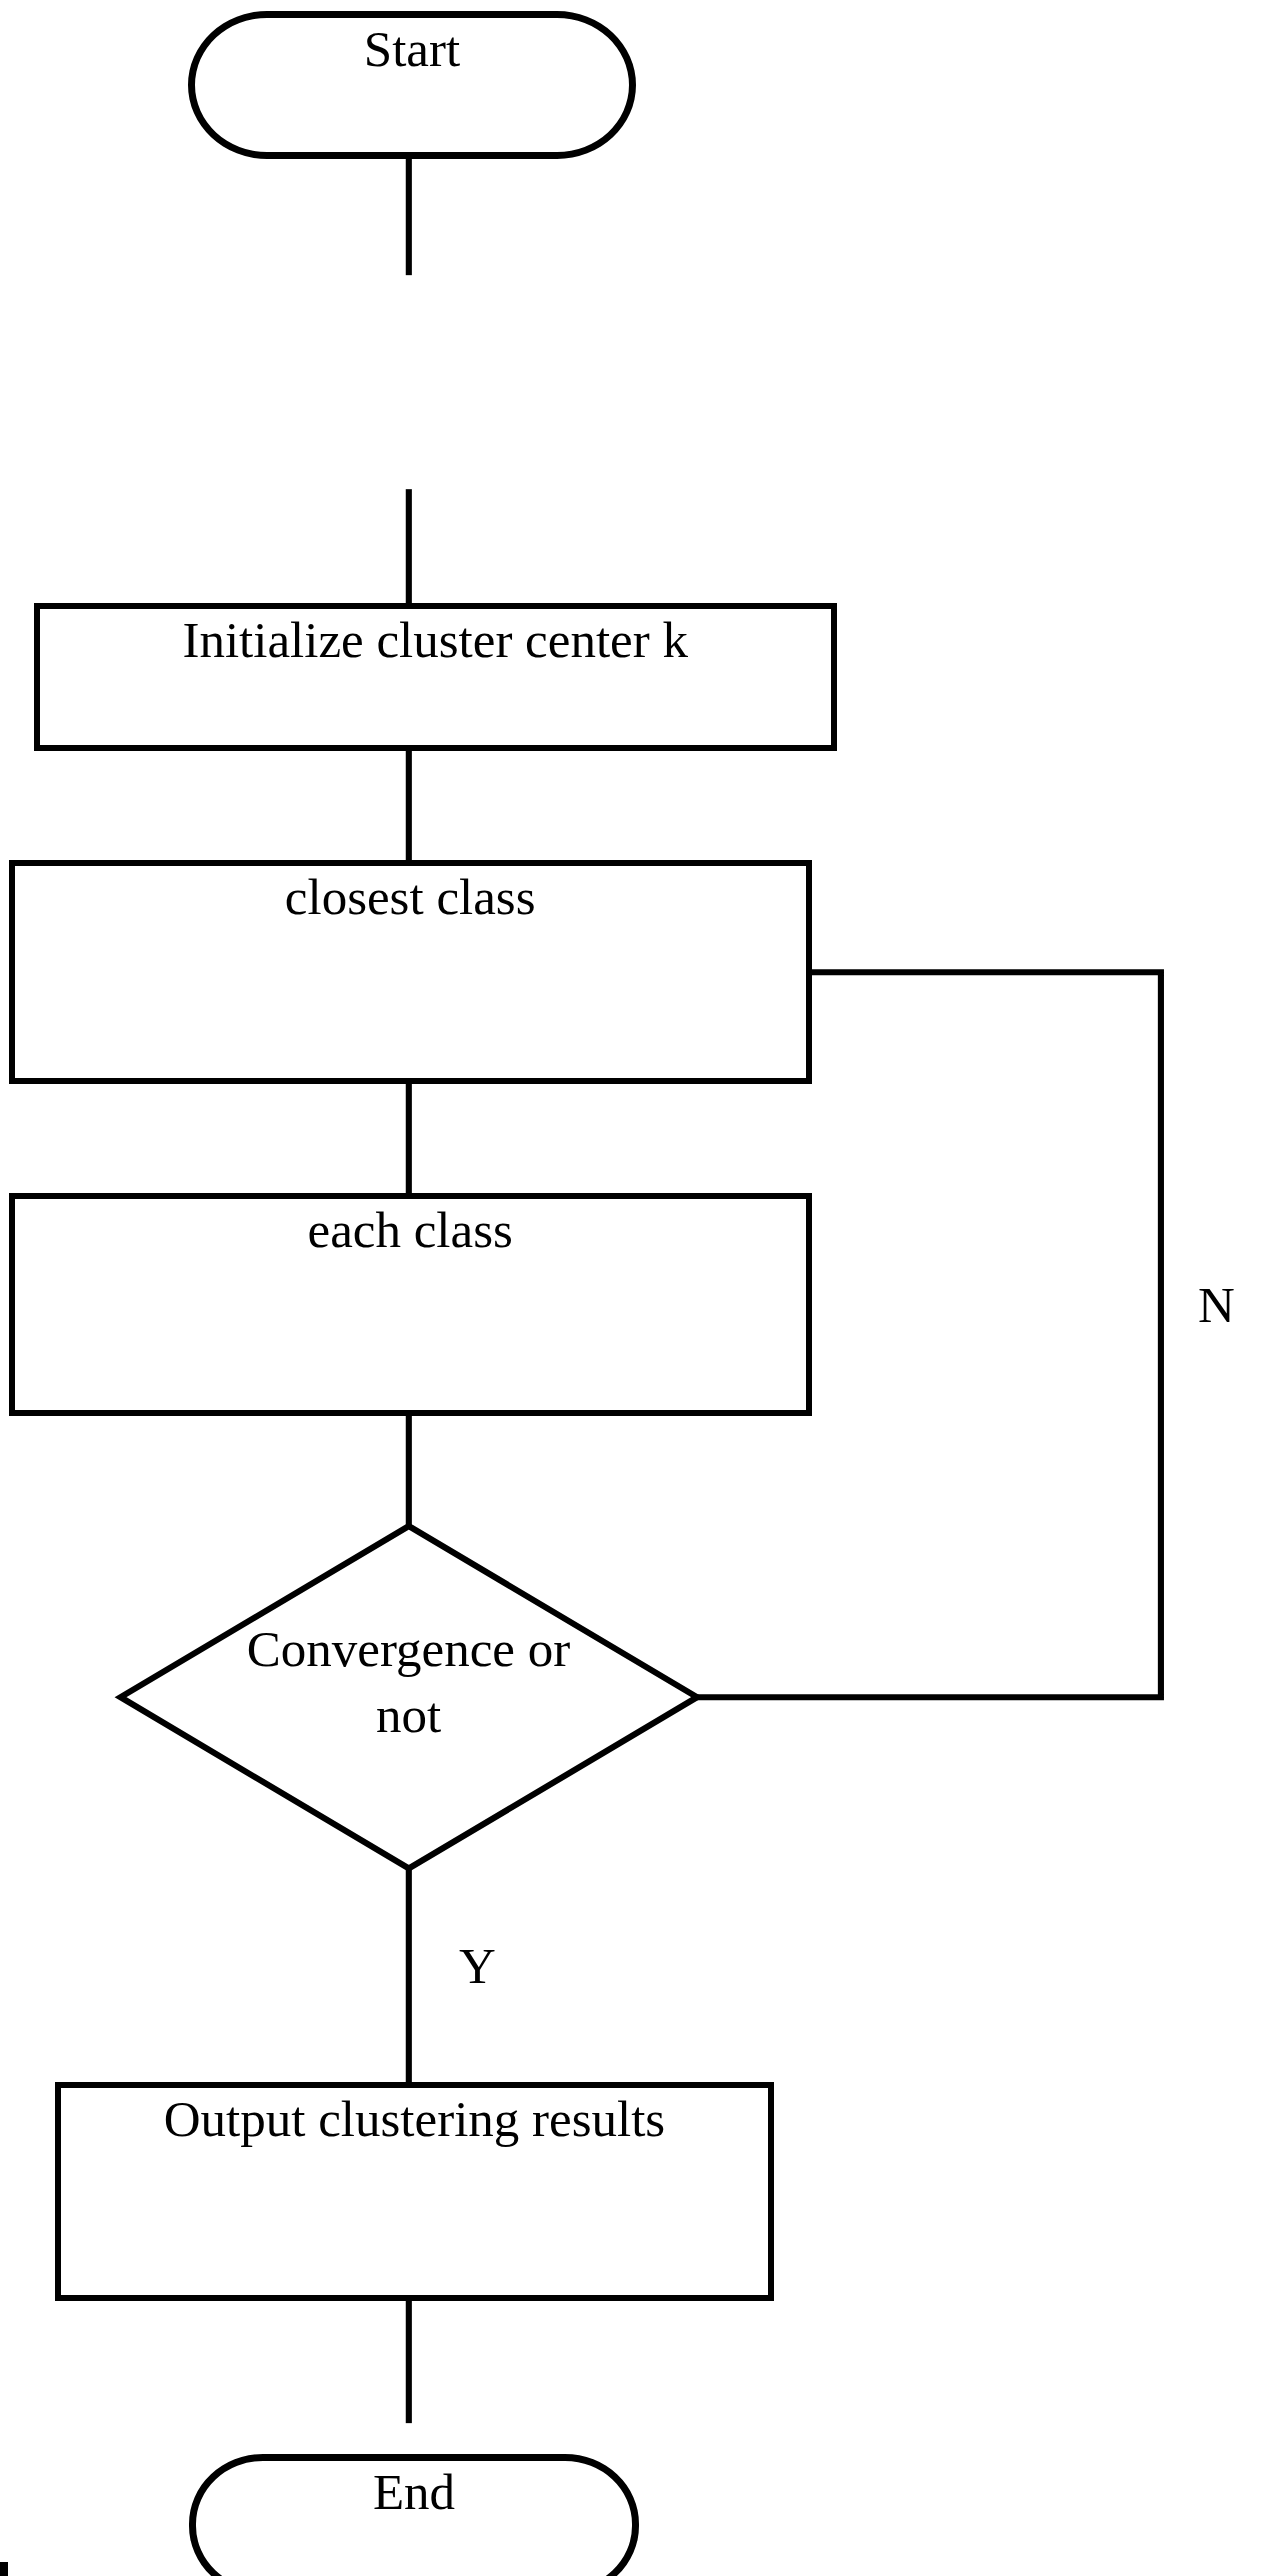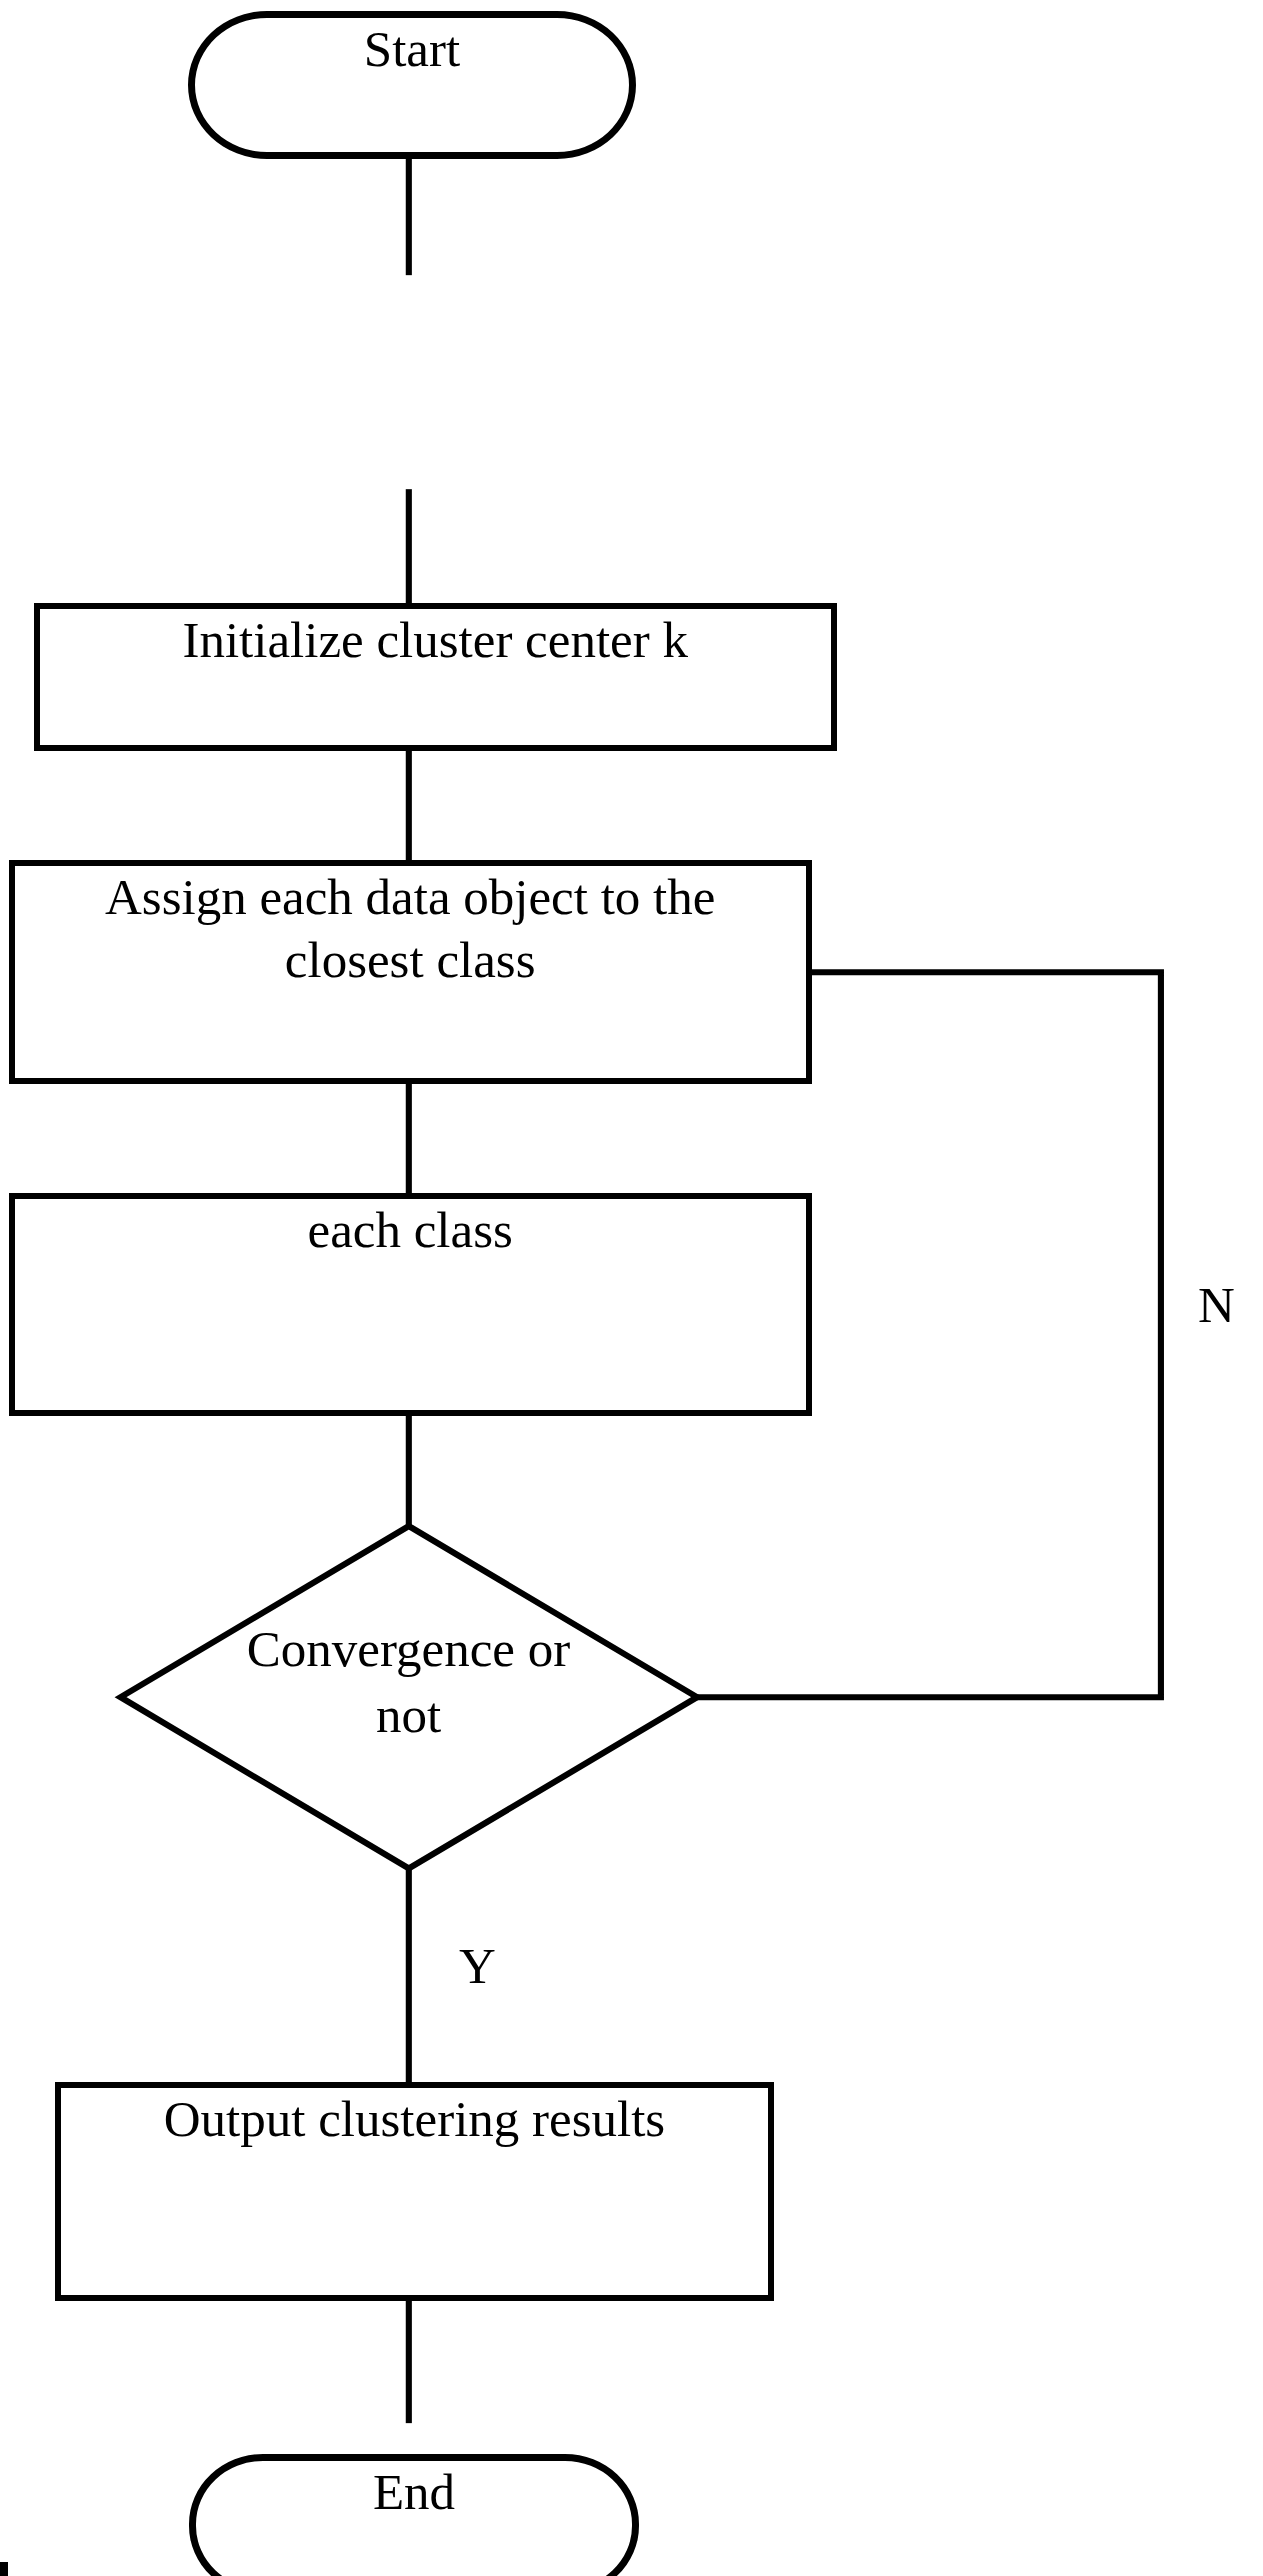--- a/index.html
+++ b/index.html
@@ -104,21 +104,20 @@
   <div id="start-node" class="node terminator">
     <span>Start</span>
   </div>
 
 
   <div id="initialize-node" class="node process">
     <span>Initialize cluster center k</span>
   </div>
 
   <div id="assign-node" class="node process">
-    <span>Assign each data object to the</span>
     <span>closest class</span>
   </div>
 
   <div id="recalc-node" class="node process">
     <span>each class</span>
   </div>
 
   <div id="convergence-text" class="decision-text">
     <span>Convergence or</span>
     <span>not</span>

